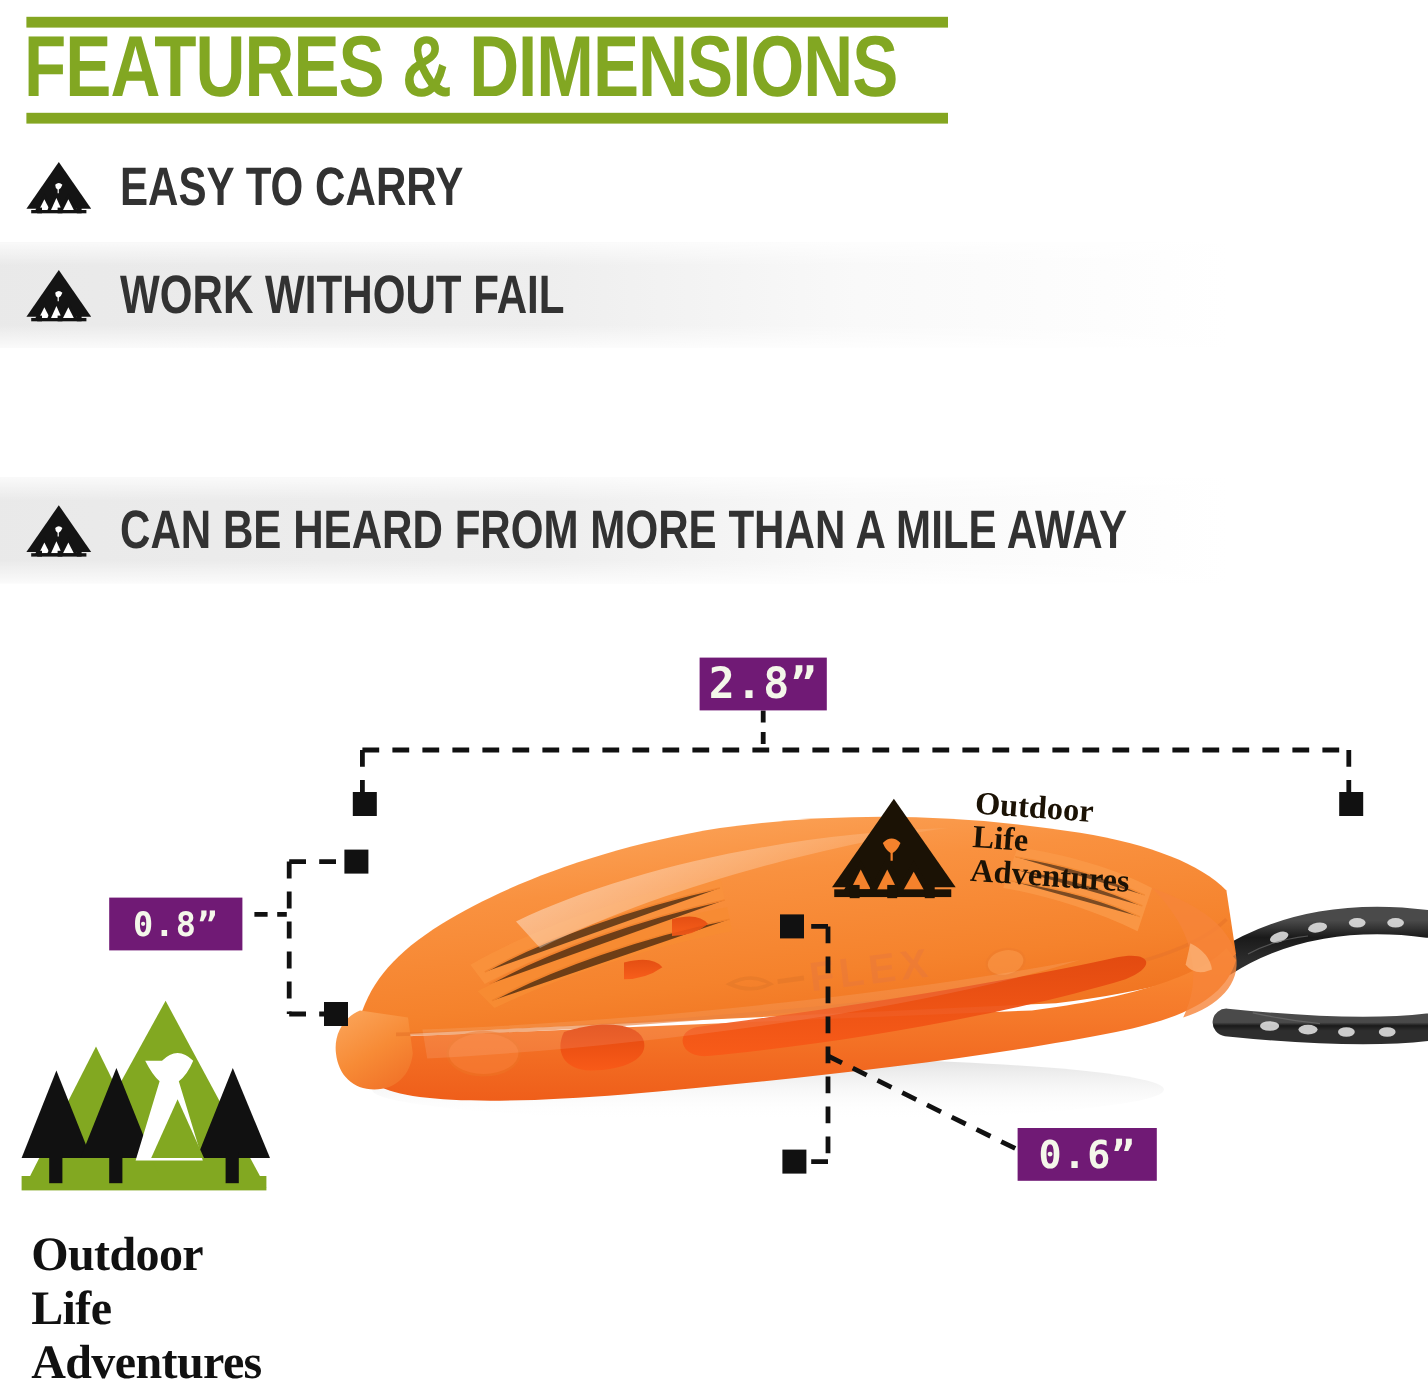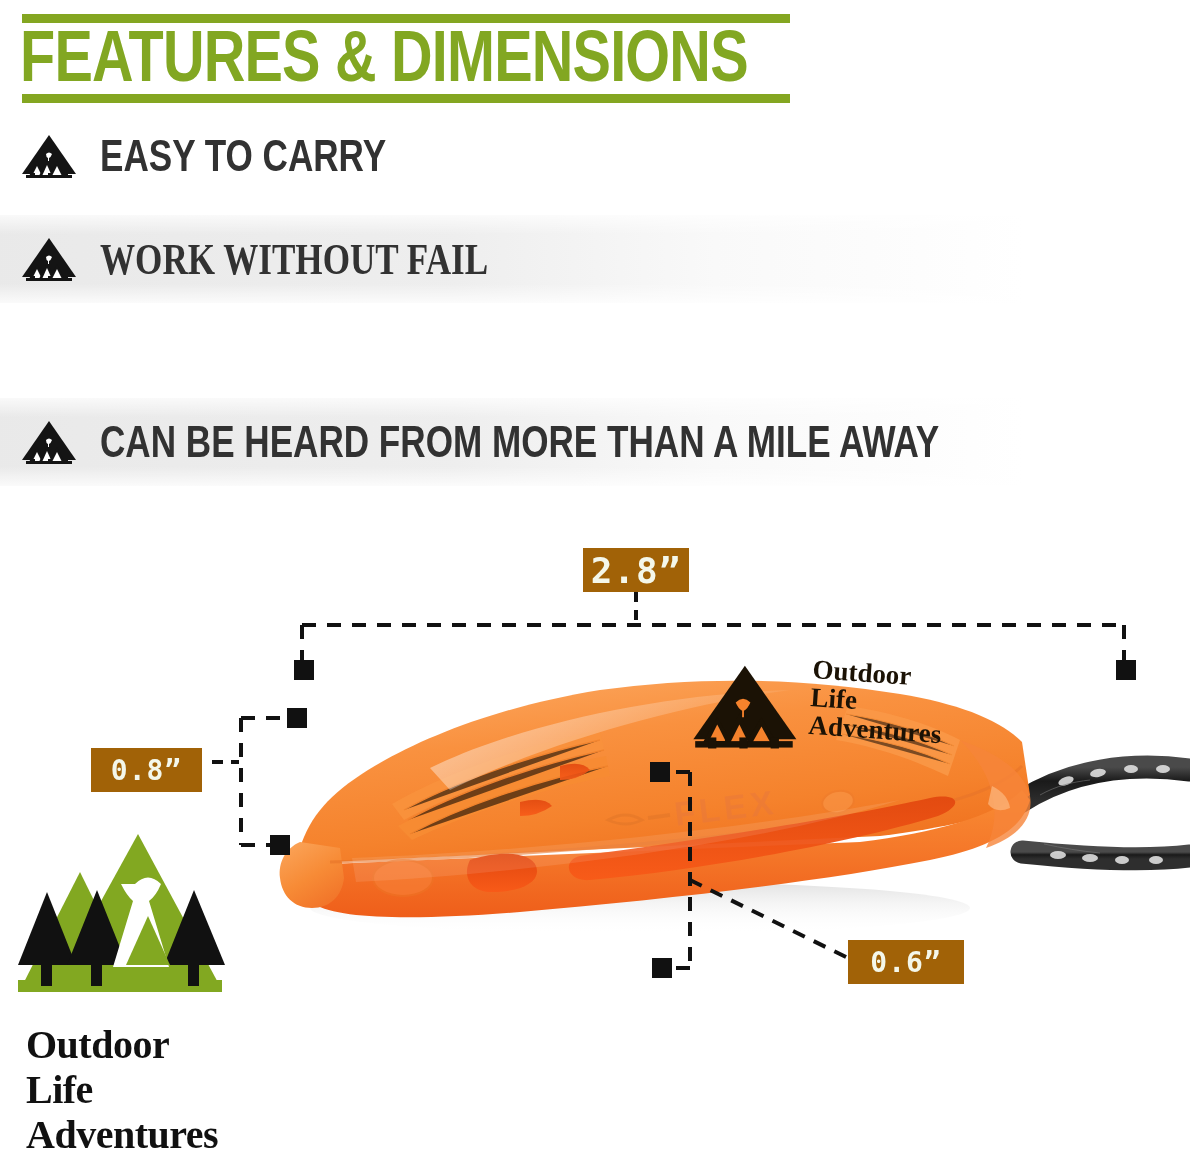--- a/index.html
+++ b/index.html
@@ -39,28 +39,28 @@
   }
   .feature-label {
     position:absolute; left:100px; top:17px; height:54px;
     color:#323232; font-weight:bold; font-size:45px; line-height:54px;
     letter-spacing:0px; white-space:nowrap;
     transform:scaleX(0.78); transform-origin:left top;
   }
 
   
   .dim-label {
-    position:absolute; background:#a16207; color:#F4F7EA;
+    position:absolute; background:#701a75; color:#F4F7EA;
     font-family:"DejaVu Sans Mono", monospace; font-weight:bold;
     display:flex; align-items:center; justify-content:center;
     letter-spacing:1px;
   }
   #dim-28 { left:583px; top:548px; width:106px; height:44px; font-size:36px; }
   #dim-08 { left:91px;  top:748px; width:111px; height:44px; font-size:28px; }
-  #dim-06 { left:848px; top:940px; width:116px; height:44px; font-size:28px; }
+  #dim-06 { left:848px; top:940px; width:116px; height:44px; font-size:32px; }
 
   
   #brand-logo { position:absolute; left:14px; top:832px; width:246px; height:312px; }
   #brand-mark { position:absolute; left:0; top:0; width:246px; height:180px; }
   #brand-name {
     position:absolute; left:12px; top:190px; width:230px;
     font-family:"Liberation Serif", serif; font-weight:bold;
     font-size:40px; line-height:45px; color:#111111; letter-spacing:-0.5px;
   }
   #brand-name span { display:block; }
@@ -89,21 +89,21 @@
         <path d="M26 20 q3 -3 6 0 q-1 3 -3 4 l0 3 -1 0 0 -3 q-2 -1 -2 -4 z" fill="#ffffff"></path>
         <rect x="6" y="41" width="46" height="3" fill="#141414"></rect>
         <rect x="11" y="39" width="4" height="5" fill="#141414"></rect>
         <rect x="28" y="39" width="4" height="5" fill="#141414"></rect>
         <rect x="44" y="39" width="4" height="5" fill="#141414"></rect>
       </svg>
     </span>
     <span class="feature-label">EASY TO CARRY</span>
   </div>
 
-  <div class="feature-row shaded" style="top:103px;font-family:Liberation Serif, serif;">
+  <div class="feature-row shaded" style="top:90px;">
     <span class="feature-icon">
       <svg viewBox="0 0 58 44" width="58" height="44">
         <path d="M29 1 L56 40 L2 40 Z" fill="#141414"></path>
         <path d="M9 42 L17 27 L25 42 Z" fill="#141414"></path>
         <path d="M12.5 41 L17 32 L21.5 41 Z" fill="#ffffff"></path>
         <path d="M19 42 L27 25 L35 42 Z" fill="#141414"></path>
         <path d="M22.5 41 L27 31 L31.5 41 Z" fill="#ffffff"></path>
         <path d="M29 42 L37 27 L45 42 Z" fill="#141414"></path>
         <path d="M32.5 41 L37 32 L41.5 41 Z" fill="#ffffff"></path>
         <path d="M26 20 q3 -3 6 0 q-1 3 -3 4 l0 3 -1 0 0 -3 q-2 -1 -2 -4 z" fill="#ffffff"></path>

